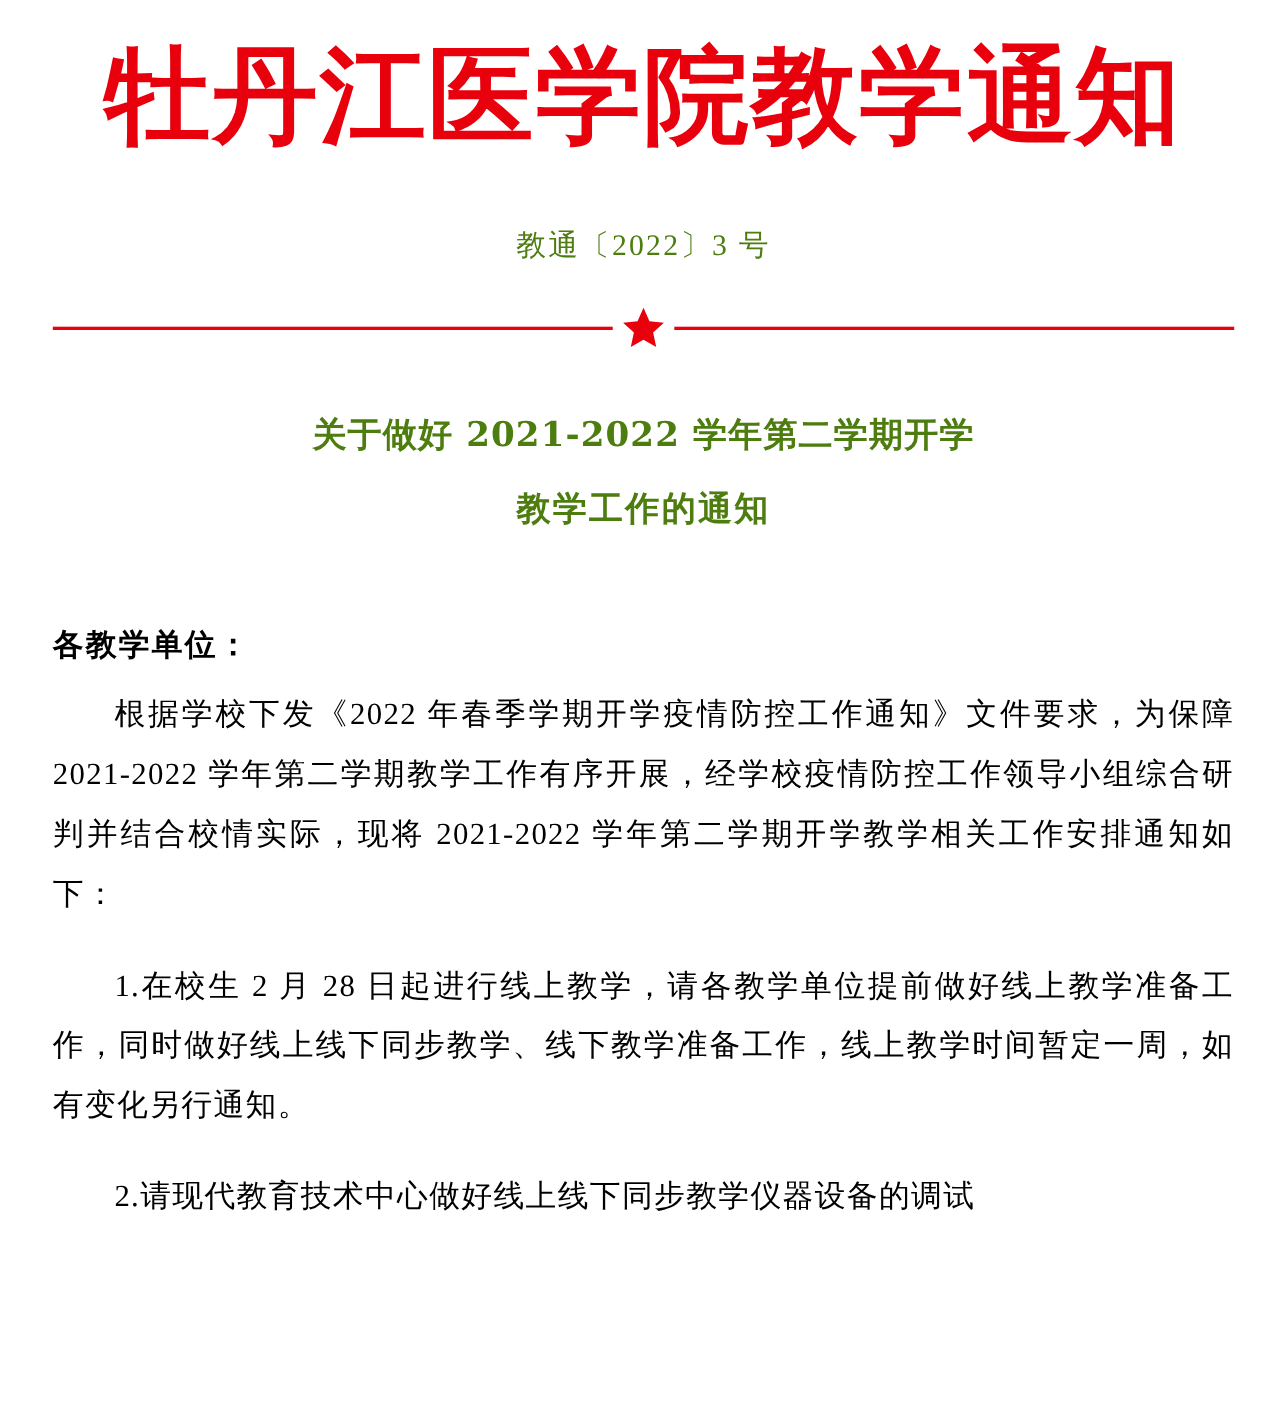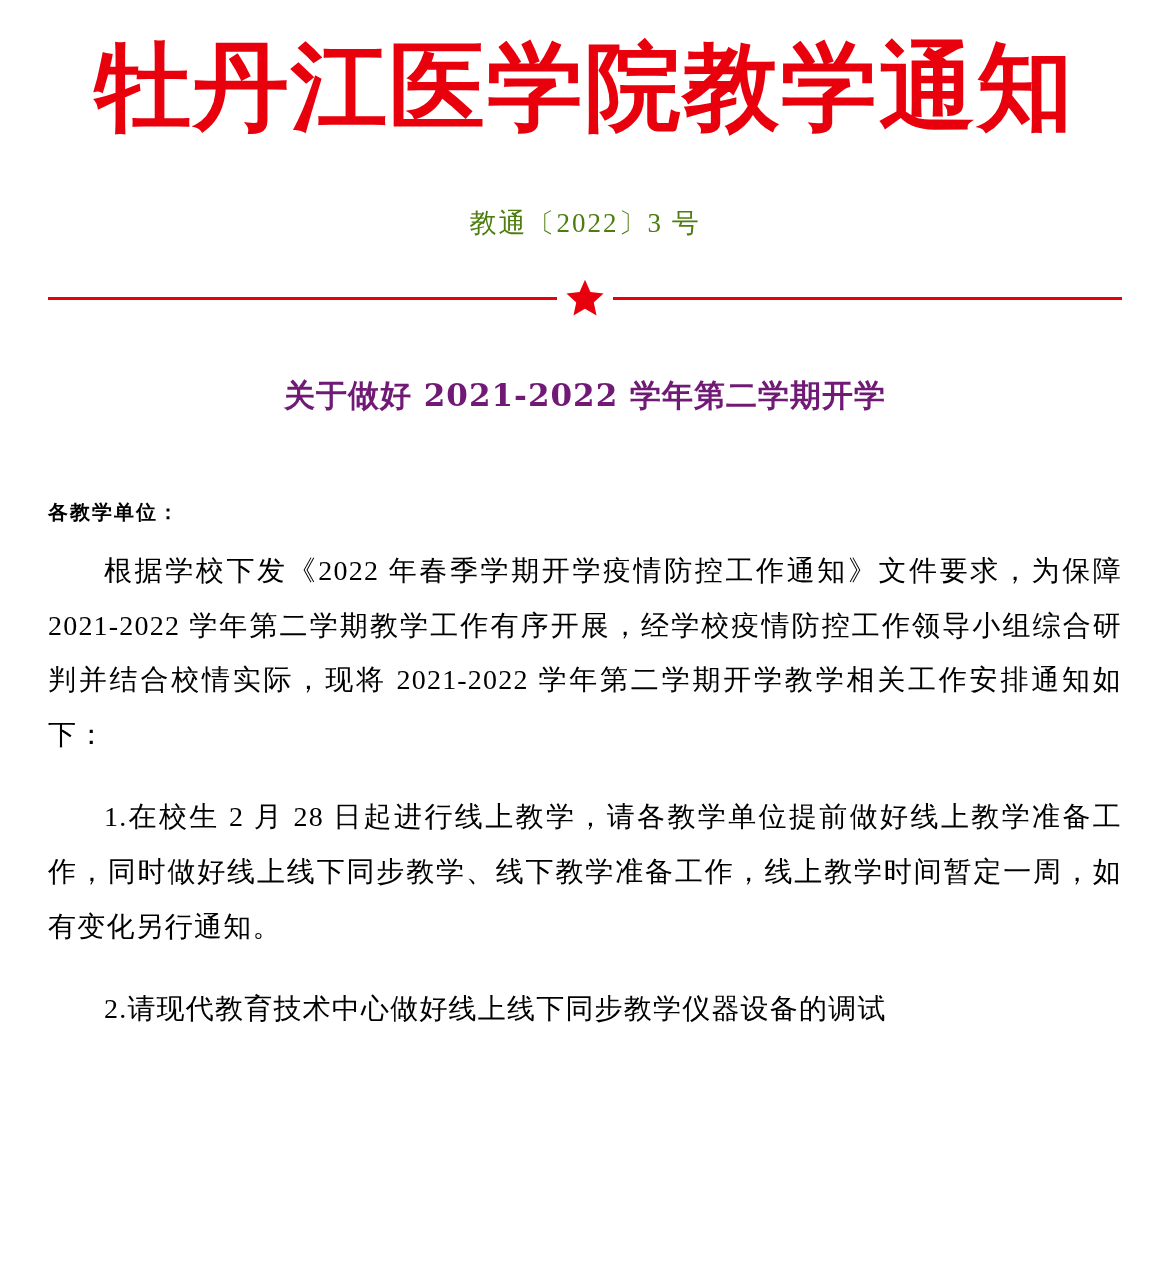--- a/index.html
+++ b/index.html
@@ -69,29 +69,29 @@
   .red-rule .star svg { display: block; }
 
   .subject {
     margin-top: 44px;
     text-align: center;
     font-family: "DejaVu Serif", serif;
     font-weight: bold;
     font-size: 31px;
     line-height: 2.2;
     letter-spacing: 1px;
-    color: #701a75;
+    color: #4d7c0f;
   }
   .subject .l2 { letter-spacing: 2px; }
 
   .salutation {
     margin-top: 70px;
     font-family: Liberation Serif, serif;
     font-weight: bold;
-    font-size: 20px;
+    font-size: 28px;
     letter-spacing: 2px;
   }
   .body-p {
     margin-top: 18px;
     font-size: 28px;
     line-height: 1.95;
     text-align: justify;
     text-justify: inter-ideograph;
     letter-spacing: 1.2px;
     text-indent: 2em;
@@ -111,20 +111,21 @@
     <div class="line"></div>
     <div class="star">
       <svg width="42" height="42" viewBox="0 0 24 24" aria-hidden="true">
         <polygon points="12,1.6 15.1,8.6 22.6,9.4 17,14.5 18.6,22 12,18.2 5.4,22 7,14.5 1.4,9.4 8.9,8.6" fill="#e8000d"></polygon>
       </svg>
     </div>
   </div>
 
   <div class="subject">
     <div class="l1">关于做好 2021-2022 学年第二学期开学</div>
+    <div class="l2">教学工作的通知</div>
   </div>
 
   <div class="salutation">各教学单位：</div>
 
   <p class="body-p">根据学校下发《2022 年春季学期开学疫情防控工作通知》文件要求，为保障 2021-2022 学年第二学期教学工作有序开展，经学校疫情防控工作领导小组综合研判并结合校情实际，现将 2021-2022 学年第二学期开学教学相关工作安排通知如下：</p>
   <p class="body-p">1.在校生 2 月 28 日起进行线上教学，请各教学单位提前做好线上教学准备工作，同时做好线上线下同步教学、线下教学准备工作，线上教学时间暂定一周，如有变化另行通知。</p>
   <p class="body-p">2.请现代教育技术中心做好线上线下同步教学仪器设备的调试</p>
 
 </div>
 

